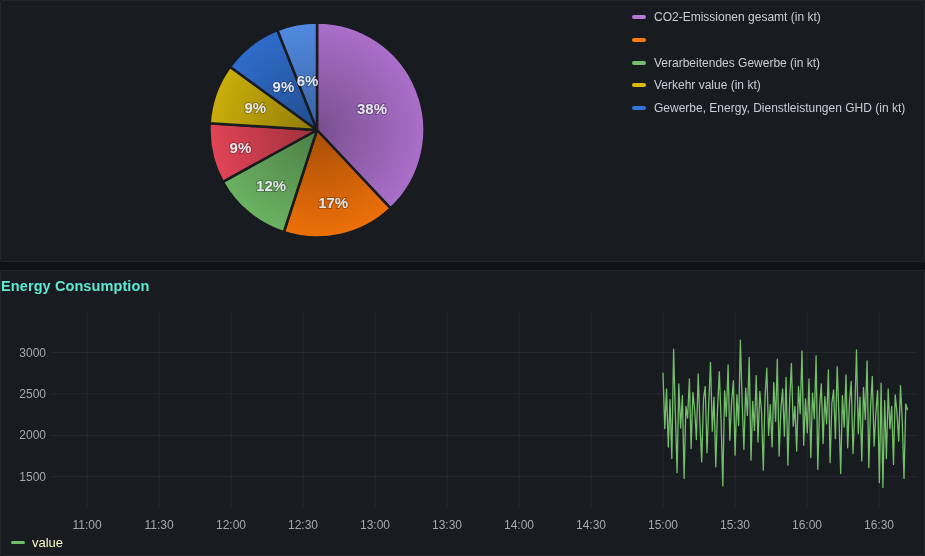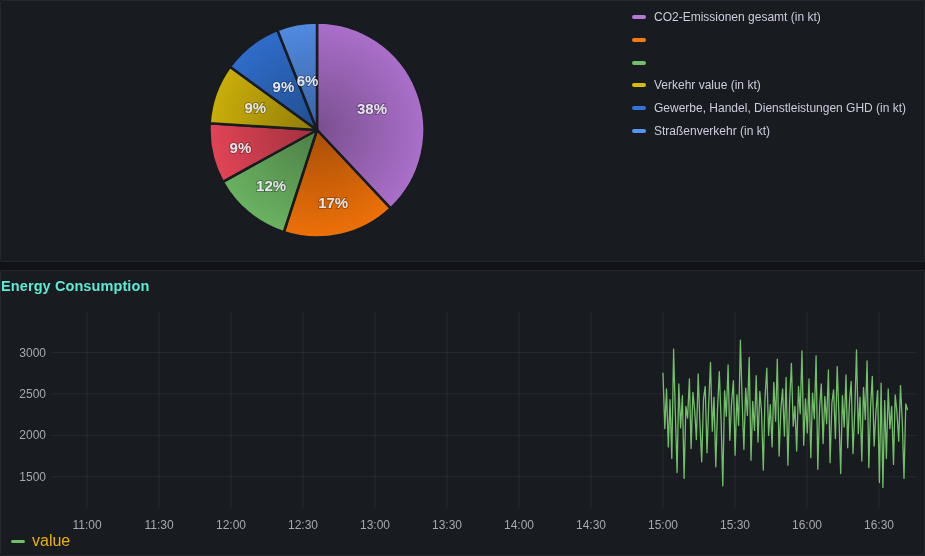--- a/index.html
+++ b/index.html
@@ -30,21 +30,21 @@
     color:#ccccdc;font-size:12px;line-height:14px;white-space:nowrap;
   }
   .panel-title{
     position:absolute;left:0;top:7px;width:100%;
     color:#5eead4;font-size:14.5px;font-weight:700;letter-spacing:.1px;
   }
   .ts-legend{
     position:absolute;left:10px;bottom:5px;display:flex;align-items:center;cursor:pointer;
   }
   .ts-legend .swatch{width:14px;height:3px;margin-right:7px;}
-  .ts-legend-label{color:#eab308;font-size:16px;}
+  .ts-legend-label{color:#fef9c3;font-size:13px;}
   .pie-pct{
     font-size:15px;font-weight:700;fill:#e4e5ea;
     paint-order:stroke;stroke:rgba(0,0,0,0.25);stroke-width:2px;
   }
   .axis-text{fill:#a7a8b3;font-size:12px;font-family:"Liberation Sans",sans-serif;}
 </style>
 </head>
 <body>
 
 <div class="panel" id="panel-pie">
@@ -97,32 +97,29 @@
   <div class="pie-legend">
       <div class="pie-legend-item">
         <span class="swatch" style="background: rgb(184, 119, 217);"></span>
         <span class="pie-legend-label">CO2-Emissionen gesamt (in kt)</span>
       </div>
       <div class="pie-legend-item">
         <span class="swatch" style="background: rgb(255, 120, 10);"></span>
       </div>
       <div class="pie-legend-item">
         <span class="swatch" style="background: rgb(115, 191, 105);"></span>
+        <span class="pie-legend-label">Verarbeitendes Gewerbe (in kt)</span>
       </div>
       <div class="pie-legend-item">
         <span class="swatch" style="background: rgb(217, 187, 11);"></span>
         <span class="pie-legend-label">Verkehr value (in kt)</span>
       </div>
       <div class="pie-legend-item">
         <span class="swatch" style="background: rgb(50, 116, 217);"></span>
-        <span class="pie-legend-label">Gewerbe, Handel, Dienstleistungen GHD (in kt)</span>
-      </div>
-      <div class="pie-legend-item">
-        <span class="swatch" style="background: rgb(87, 148, 242);"></span>
-        <span class="pie-legend-label">Straßenverkehr (in kt)</span>
+        <span class="pie-legend-label">Gewerbe, Energy, Dienstleistungen GHD (in kt)</span>
       </div>
     </div>
 </div>
 
 <div class="panel" id="panel-ts">
   <div class="panel-title">Energy Consumption</div>
   <svg id="ts-svg" width="925" height="286">
       <line x1="50" y1="205.79" x2="916" y2="205.79" stroke="rgba(204,204,220,0.08)" stroke-width="1"></line>
       <text x="45" y="209.79" text-anchor="end" class="axis-text">1500</text>
       <line x1="50" y1="164.36" x2="916" y2="164.36" stroke="rgba(204,204,220,0.08)" stroke-width="1"></line>

